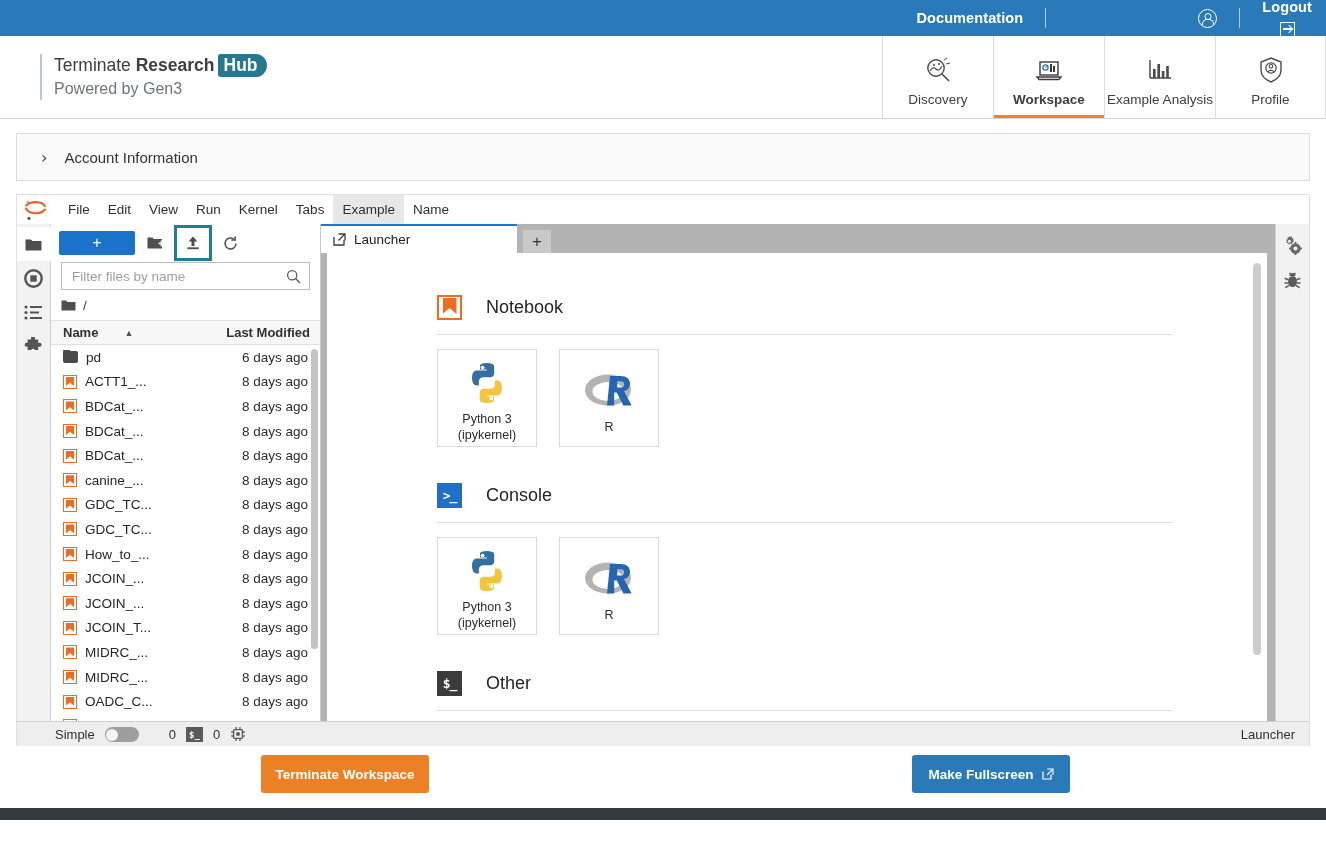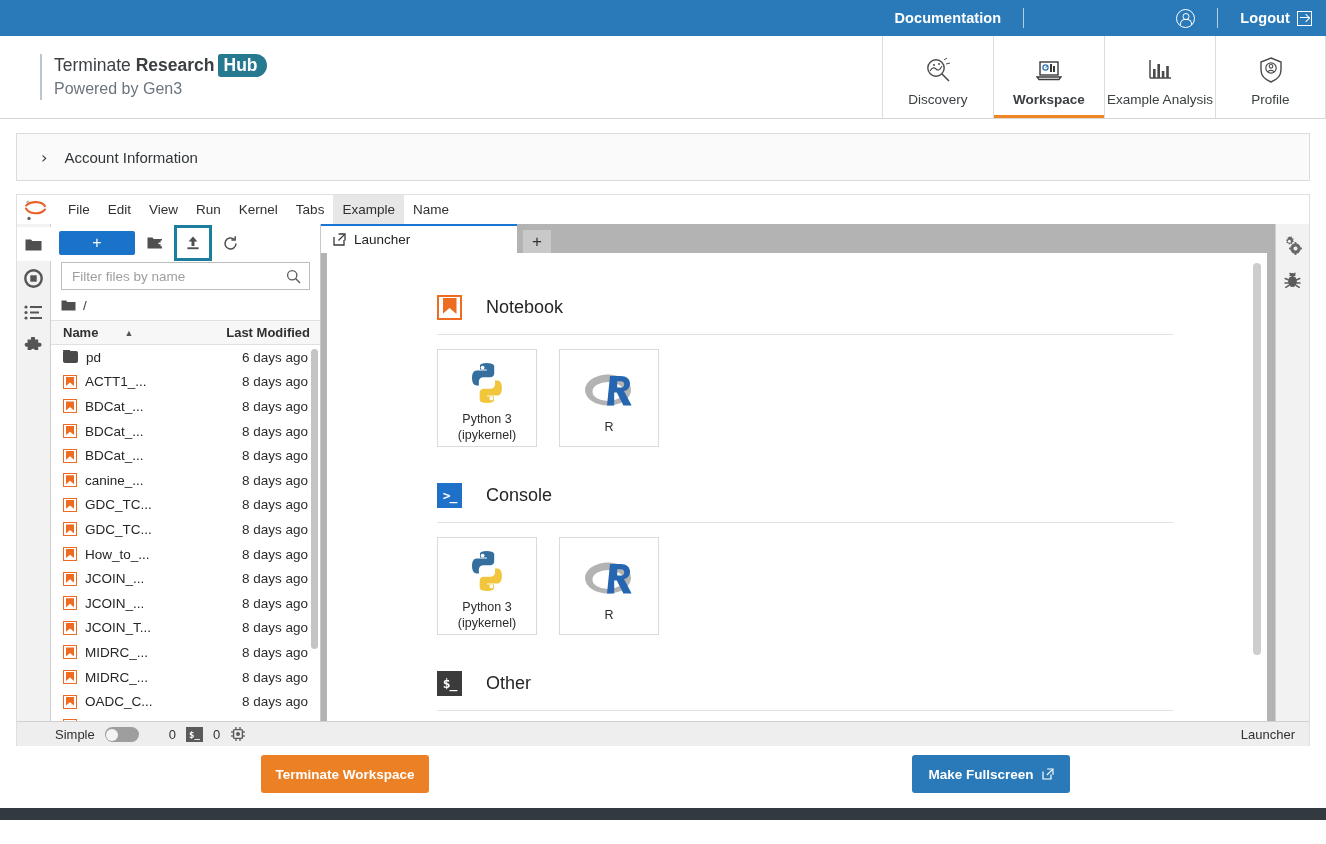--- a/index.html
+++ b/index.html
@@ -32,21 +32,21 @@
     content: ""; position: absolute; left: 50%; top: 3.2px;
     transform: translateX(-50%);
     width: 5px; height: 5px; border-radius: 50%; border: 1.2px solid #fff;
   }
   .user-circle::after {
     content: ""; position: absolute; left: 50%; bottom: 1.5px;
     transform: translateX(-50%);
     width: 10px; height: 5px; border-radius: 5px 5px 0 0;
     border: 1.2px solid #fff; border-bottom: none;
   }
-  .logout-wrap { display: flex; align-items: center; gap: 7px; }
+  .logout-wrap { display: flex; align-items: center; gap: 7px; flex-direction: column; }
   .logout-icon {
     width: 15px; height: 15px; border: 1.5px solid #fff; position: relative;
   }
   .logout-icon::before {
     content: ""; position: absolute; left: 2px; top: 5.2px;
     width: 9px; height: 1.6px; background: #fff;
   }
   .logout-icon::after {
     content: ""; position: absolute; right: 1.6px; top: 3.4px;
     width: 5px; height: 5px; border-top: 1.6px solid #fff; border-right: 1.6px solid #fff;

